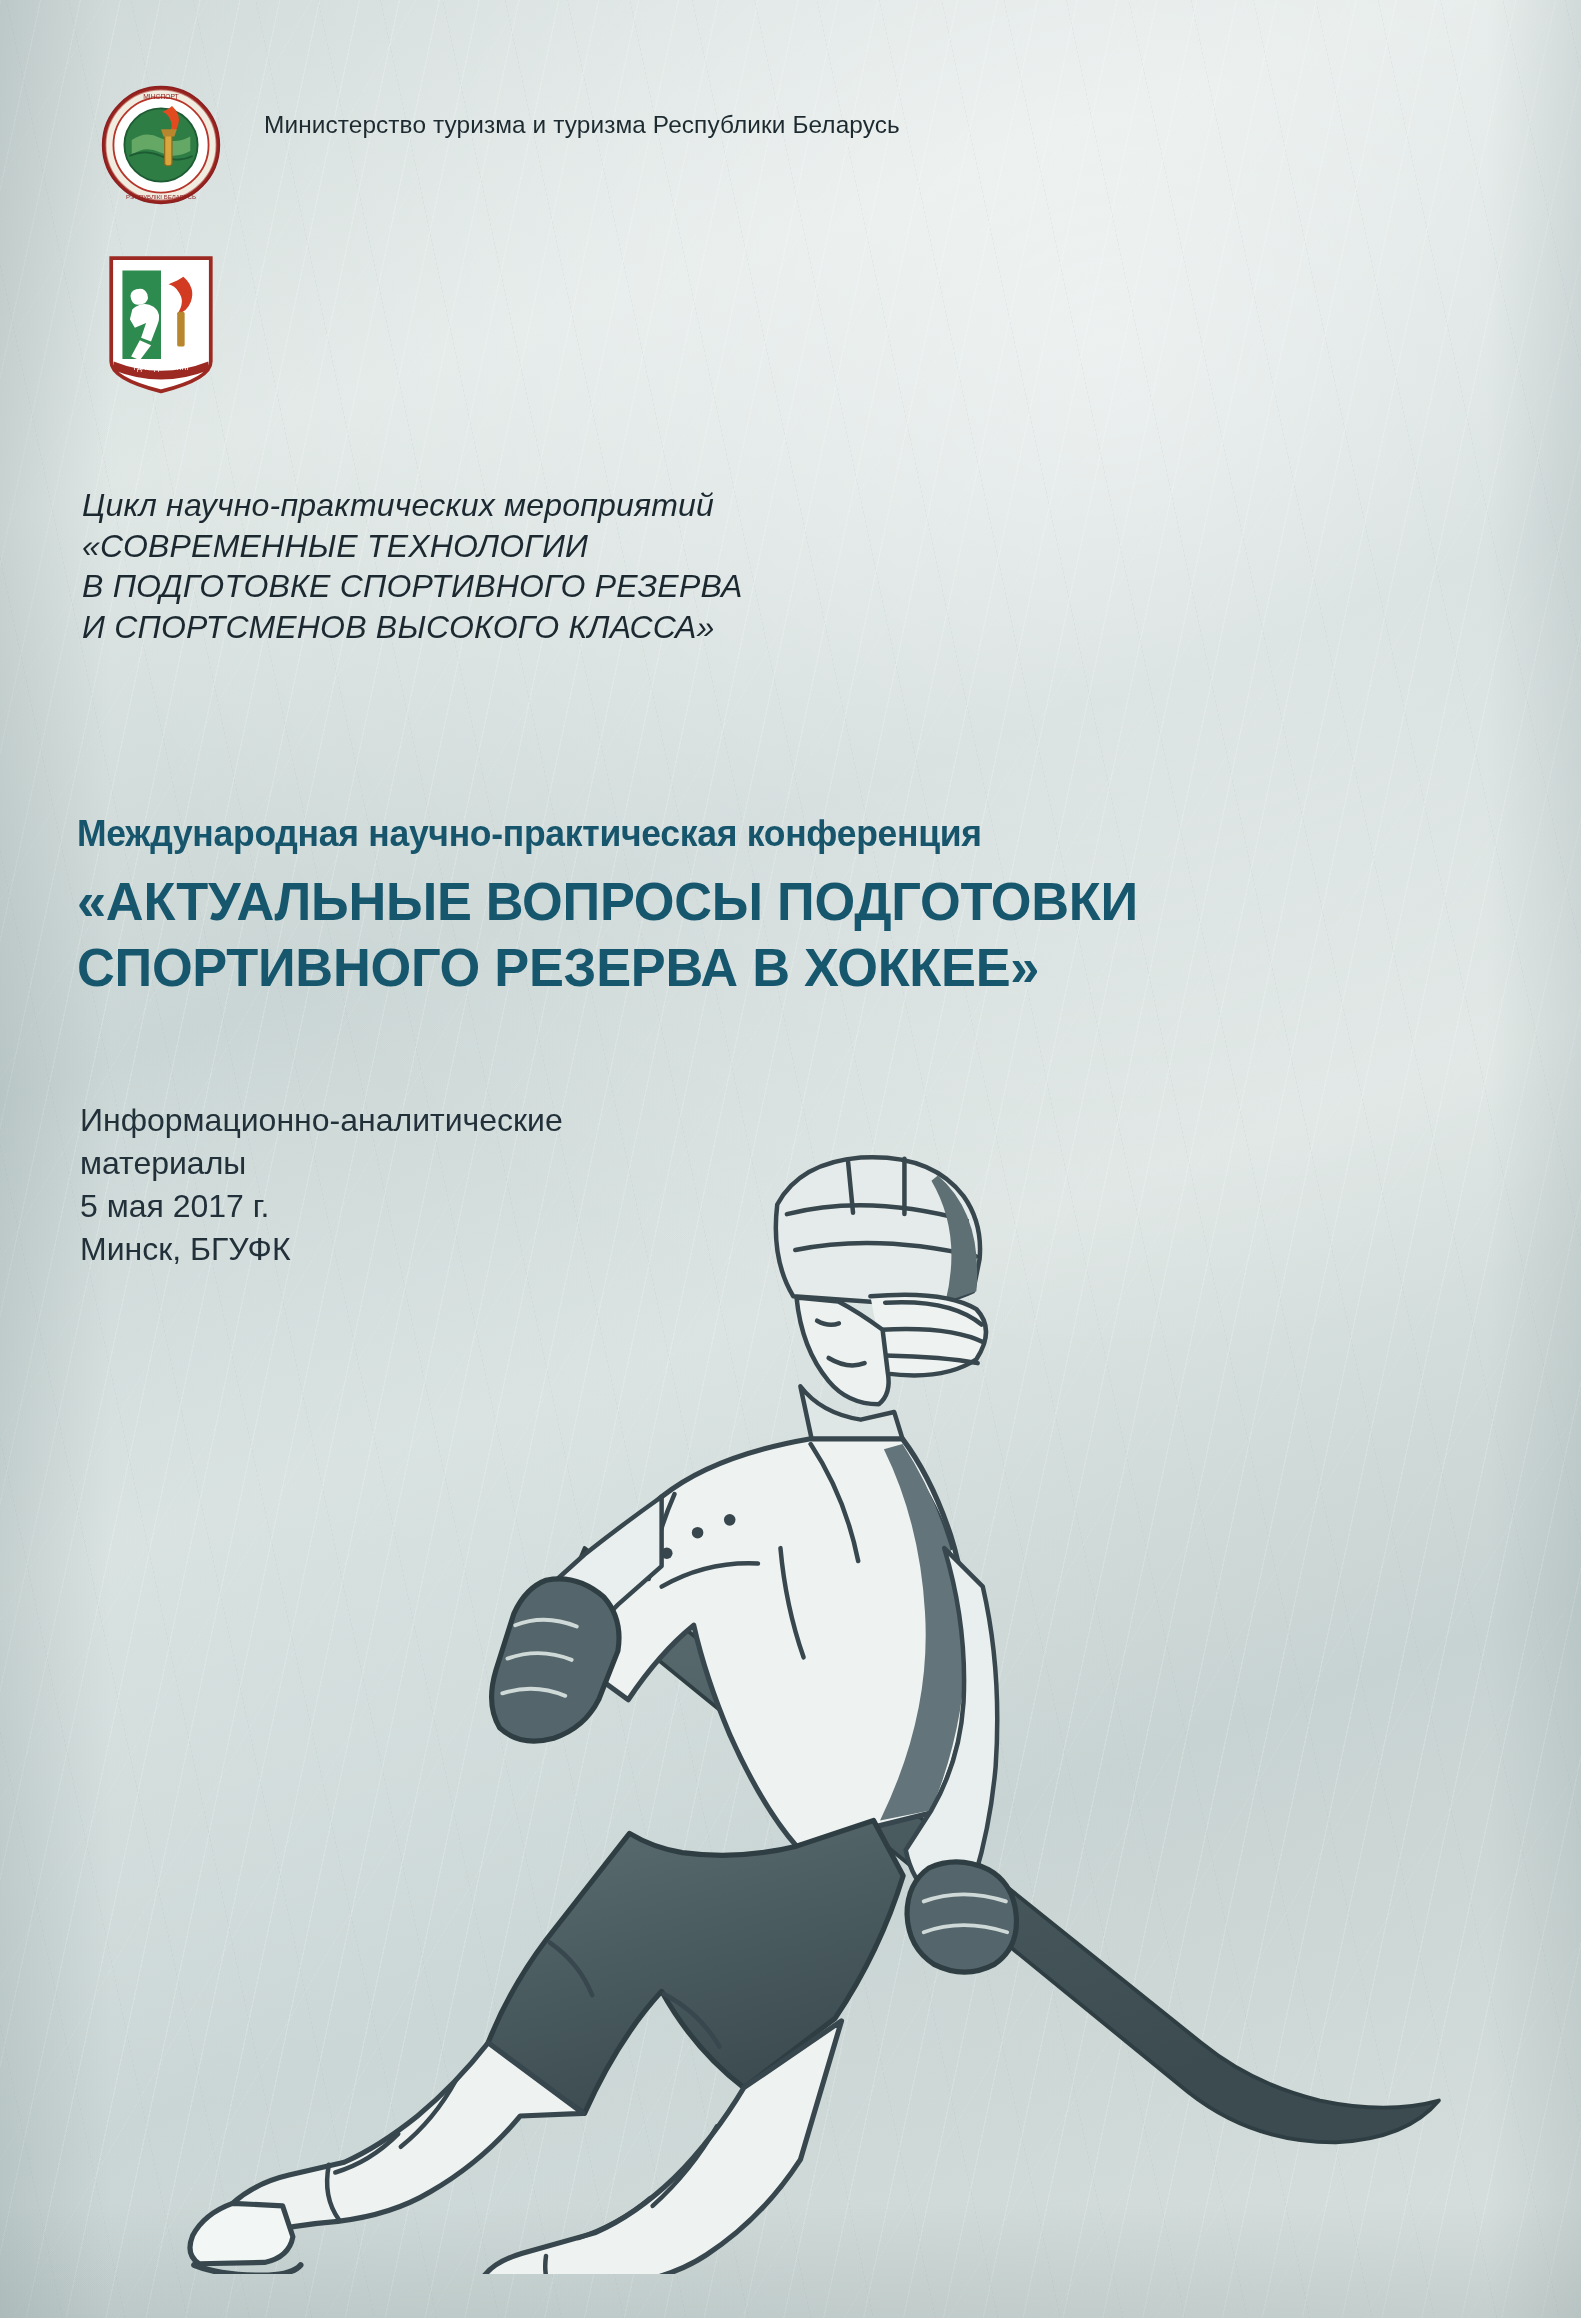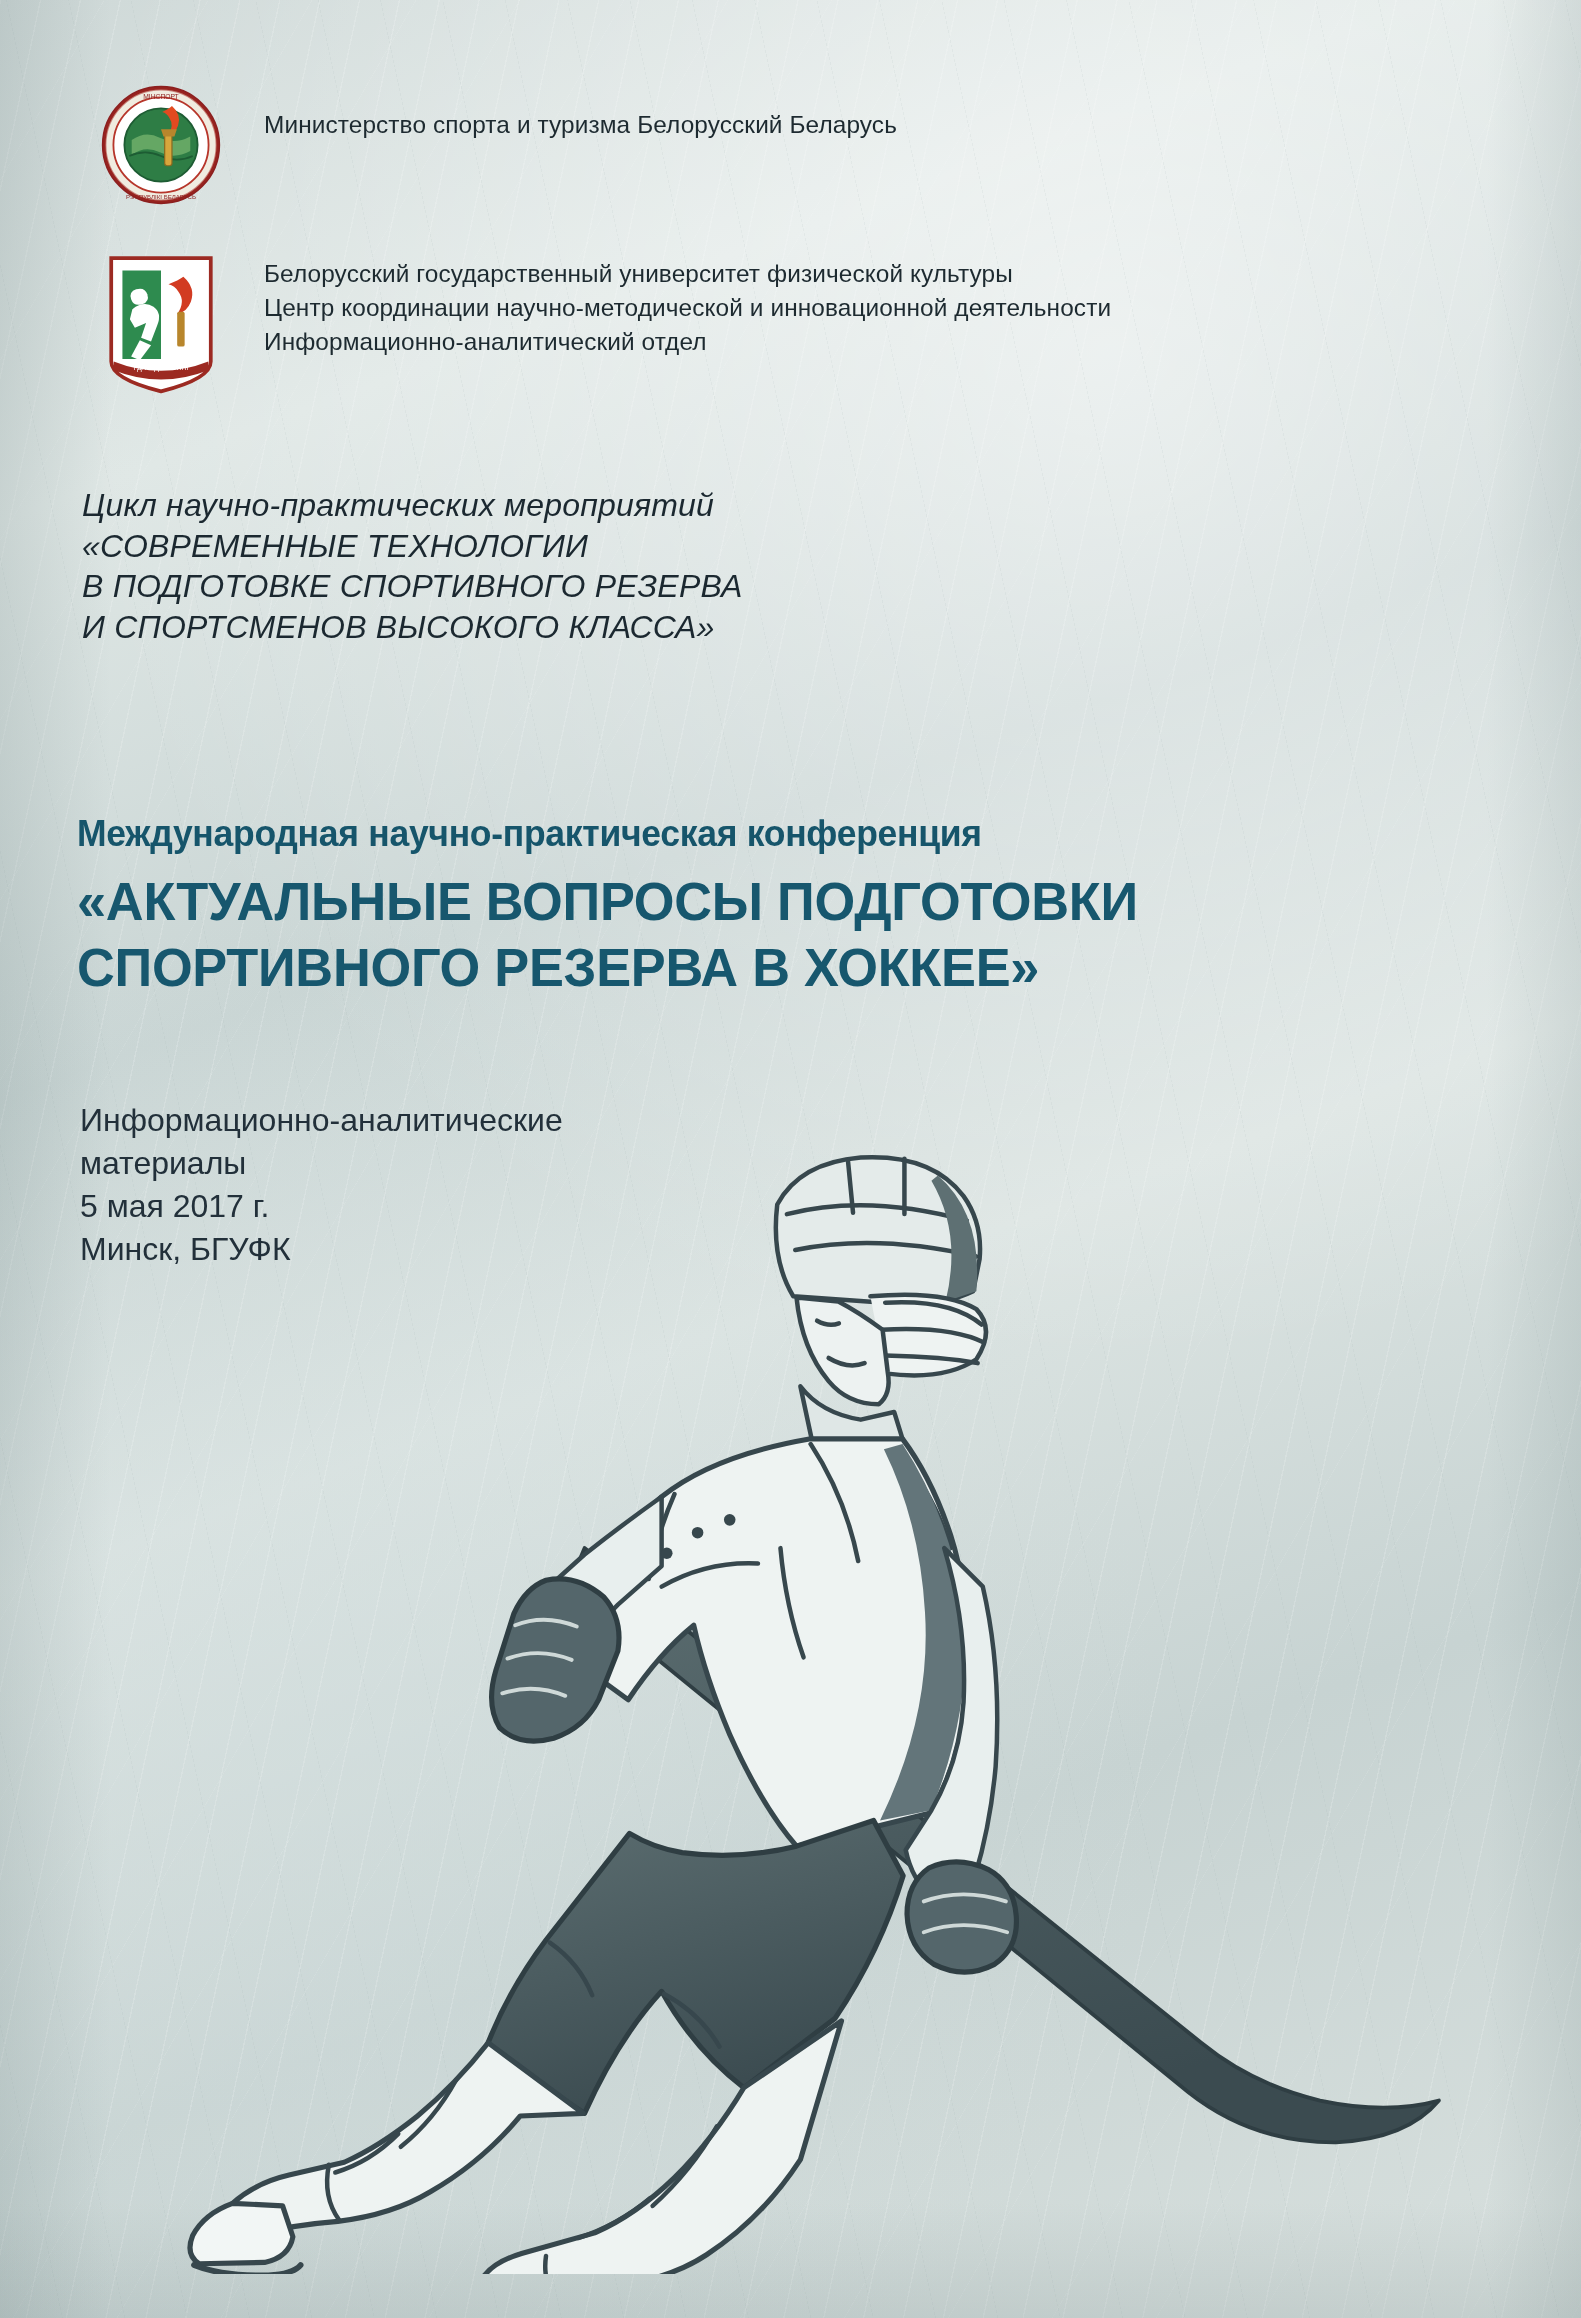--- a/index.html
+++ b/index.html
@@ -255,21 +255,21 @@
 
           <path d="M118 36 q16 14 10 32 q-4 12 -16 16 q10 -16 2 -28 q-4 -8 -12 -10 q12 -6 16 -10 Z" fill="#e24a20"></path>
           <rect x="106" y="80" width="12" height="54" rx="4" fill="#d8a63c" stroke="#8a6a1f" stroke-width="2"></rect>
           <path d="M100 74 h26 l-4 12 h-18 Z" fill="#b8862c"></path>
 
           <path d="M100 8 a92 92 0 0 1 0 184 a92 92 0 0 1 0 -184" fill="none" stroke="#a3261f" stroke-width="5" opacity="0.55"></path>
           <text x="100" y="24" font-size="11" fill="#8c1f1f" text-anchor="middle" font-family="Liberation Sans, sans-serif">МIНСПОРТ</text>
           <text x="100" y="188" font-size="10" fill="#8c1f1f" text-anchor="middle" font-family="Liberation Sans, sans-serif">РЭСПУБЛIКI БЕЛАРУСЬ</text>
         </svg>
       </div>
-      <div class="org-text">Министерство спорта и туризма Белорусский Беларусь</div>
+      <div class="org-text">Министерство туризма и туризма Республики Беларусь</div>
     </div>
 
     <div class="org-block" id="org2">
       <div class="logo-slot">
         <svg class="emblem-uni" viewBox="0 0 180 230" xmlns="http://www.w3.org/2000/svg">
           <path d="M10 10 H170 V176 Q170 204 90 224 Q10 204 10 176 Z" fill="#ffffff" stroke="#9c2a22" stroke-width="6"></path>
           <rect x="24" y="26" width="132" height="150" fill="#ffffff"></rect>
           <path d="M28 30 H90 V172 H28 Z" fill="#2e8b4f"></path>
           <path d="M92 30 H152 V172 H92 Z" fill="#ffffff"></path>
 
@@ -277,23 +277,20 @@
           <rect x="116" y="96" width="12" height="56" rx="3" fill="#b8862c"></rect>
 
           <path d="M50 60 q14 -4 18 8 q4 12 -8 16 q-14 4 -18 -8 q-4 -12 8 -16 Z" fill="#ffffff"></path>
           <path d="M44 92 q18 -14 34 -4 q14 10 6 30 l-10 26 l-16 -6 l8 -24 l-18 8 l-8 -14 Z" fill="#ffffff"></path>
           <path d="M56 142 l-14 26 l14 6 l18 -24 Z" fill="#ffffff"></path>
 
           <path d="M14 176 Q90 206 166 176 L166 190 Q90 220 14 190 Z" fill="#9c2a22"></path>
           <text x="90" y="190" font-size="11" fill="#ffffff" text-anchor="middle" font-family="Liberation Sans, sans-serif">ГДА Ў ДВIЖЭННI</text>
         </svg>
       </div>
-      <div class="org-text">Белорусский государственный университет физической культуры
-Центр координации научно-методической и инновационной деятельности
-Информационно-аналитический отдел</div>
     </div>
 
     <div class="cycle">Цикл научно-практических мероприятий
 «СОВРЕМЕННЫЕ ТЕХНОЛОГИИ
 В ПОДГОТОВКЕ СПОРТИВНОГО РЕЗЕРВА
 И СПОРТСМЕНОВ ВЫСОКОГО КЛАССА»</div>
 
     <div class="conf">
       <div class="sub">Международная научно-практическая конференция</div>
       <div class="main">«АКТУАЛЬНЫЕ ВОПРОСЫ ПОДГОТОВКИ

